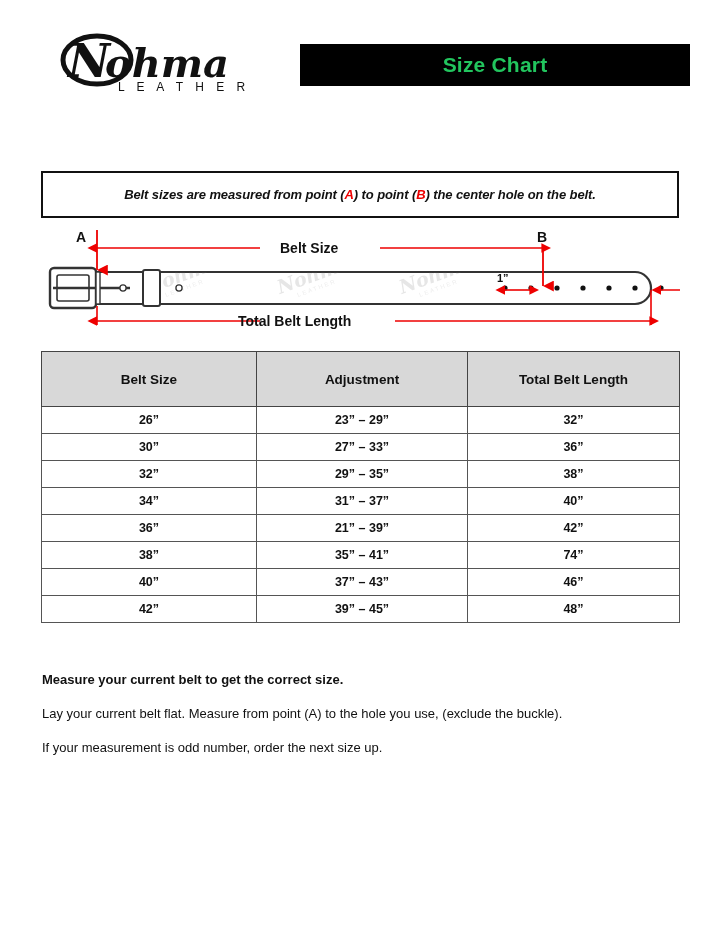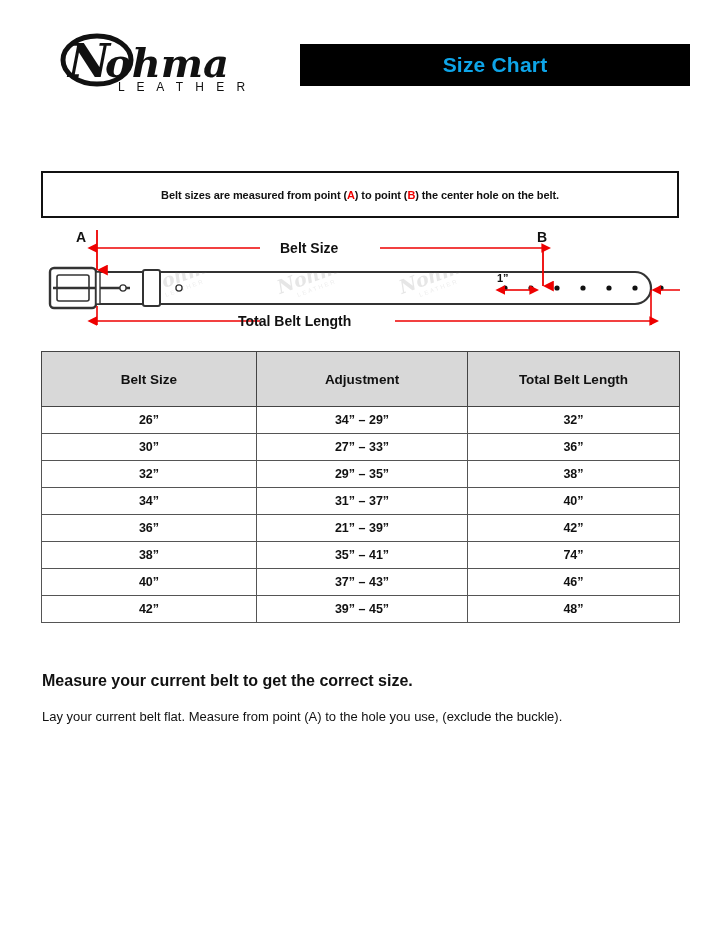--- a/index.html
+++ b/index.html
@@ -38,44 +38,45 @@
     flex: 1 1 auto;
     background: #000000;
     height: 42px;
     margin-left: 30px;
     margin-top: 8px;
     display: flex;
     align-items: center;
     justify-content: center;
   }
   .title-bar span {
-    color: #0ea5e9;
+    color: #22c55e;
     font-size: 21px;
     font-weight: bold;
     letter-spacing: 0.2px;
   }
 
   
   .notice-box {
     position: absolute;
     left: 41px;
     top: 171px;
     width: 638px;
     height: 47px;
     box-sizing: border-box;
     border: 2px solid #111111;
     display: flex;
     align-items: center;
     justify-content: center;
   }
   .notice-text {
-    font-size: 11px;
+    font-size: 13px;
     font-weight: bold;
     letter-spacing: -0.1px;
     white-space: nowrap;
+    font-style: italic;
   }
   .red { color: #ee0000; }
 
   
   .diagram {
     position: absolute;
     left: 40px;
     top: 226px;
     width: 640px;
     height: 108px;
@@ -121,21 +122,21 @@
   .size-table col.c3 { width: 212px; }
 
   
   .notes {
     position: absolute;
     left: 42px;
     top: 672px;
     width: 640px;
   }
   .note-heading {
-    font-size: 16px;
+    font-size: 13px;
     font-weight: bold;
     margin: 0 0 19px 0;
   }
   .note-line {
     font-size: 13px;
     font-weight: normal;
     margin: 0 0 19px 0;
     color: #111111;
   }
 </style>
@@ -262,21 +263,21 @@
   <thead>
     <tr>
       <th>Belt Size</th>
       <th>Adjustment</th>
       <th>Total Belt Length</th>
     </tr>
   </thead>
   <tbody>
     <tr>
       <td>26”</td>
-      <td>34” – 29”</td>
+      <td>23” – 29”</td>
       <td>32”</td>
     </tr>
     <tr>
       <td>30”</td>
       <td>27” – 33”</td>
       <td>36”</td>
     </tr>
     <tr>
       <td>32”</td>
       <td>29” – 35”</td>
@@ -306,13 +307,14 @@
       <td>42”</td>
       <td>39” – 45”</td>
       <td>48”</td>
     </tr>
   </tbody>
 </table>
 
 <div class="notes">
   <p class="note-heading">Measure your current belt to get the correct size.</p>
   <p class="note-line">Lay your current belt flat. Measure from point (A) to the hole you use, (exclude the buckle).</p>
+  <p class="note-line">If your measurement is odd number, order the next size up.</p>
 </div>
 
 </body></html>

